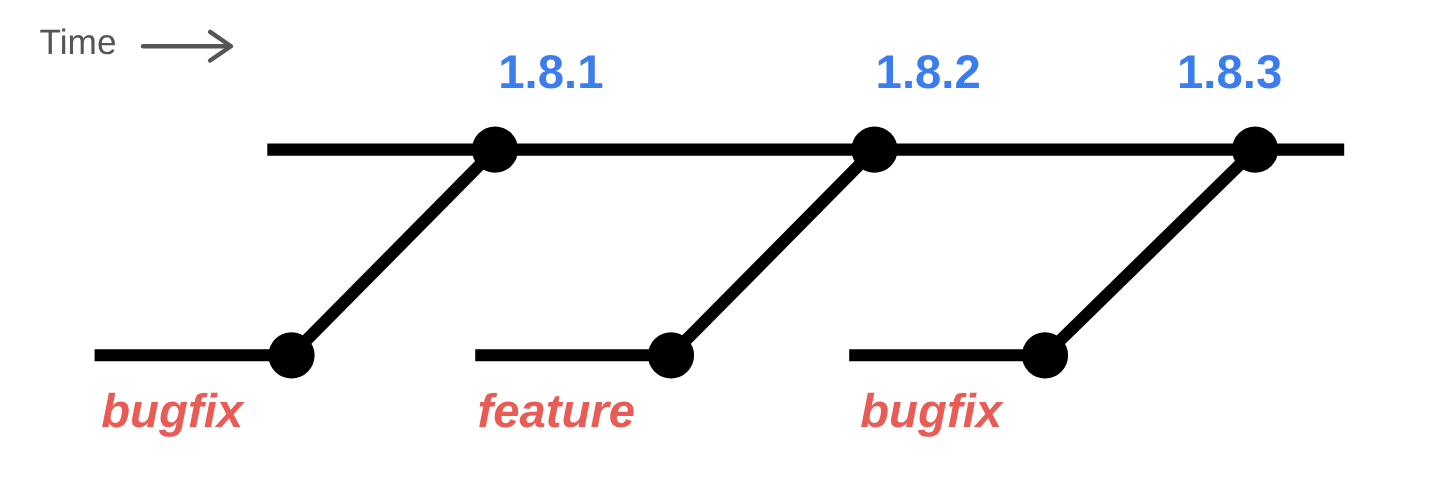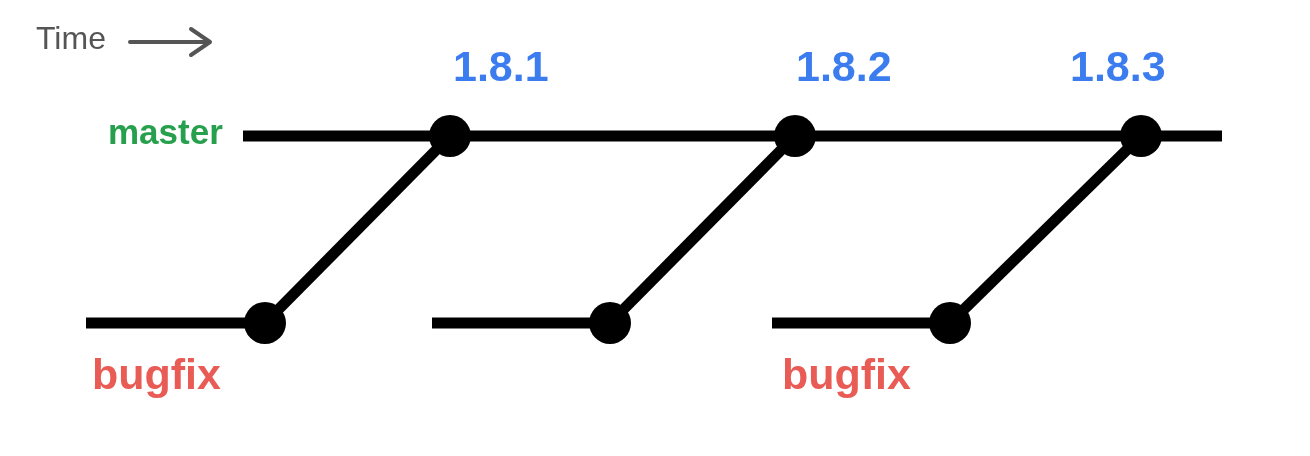--- a/index.html
+++ b/index.html
@@ -32,20 +32,21 @@
   .release-label{
     top:45px;font-size:43px;
     color:var(--release-blue,#3b7cee);
   }
   .release-1{left:453px;}
   .release-2{left:796px;}
   .release-3{left:1070px;}
   .branch-label{
     top:353px;font-size:43px;
     color:var(--branch-red,#e95b55);
+    font-style:italic;
   }
   .branch-1{left:92px;}
   .branch-2{left:434px;}
   .branch-3{left:782px;}
 </style>
 </head>
 <body>
 
 <div class="stage">
 
@@ -70,22 +71,22 @@
     <circle class="commit-node" cx="795" cy="136" r="21"></circle>
     <circle class="commit-node" cx="1141" cy="136" r="21"></circle>
 
     <circle class="commit-node" cx="265" cy="323" r="21"></circle>
     <circle class="commit-node" cx="610" cy="323" r="21"></circle>
     <circle class="commit-node" cx="950" cy="323" r="21"></circle>
   </svg>
 
   <div class="label time-label">Time</div>
 
-  <div class="label master-label">master</div>
 
   <div class="label release-label release-1">1.8.1</div>
   <div class="label release-label release-2">1.8.2</div>
   <div class="label release-label release-3">1.8.3</div>
 
   <div class="label branch-label branch-1">bugfix</div>
+  <div class="label branch-label branch-2">feature</div>
   <div class="label branch-label branch-3">bugfix</div>
 
 </div>
 
 </body></html>

